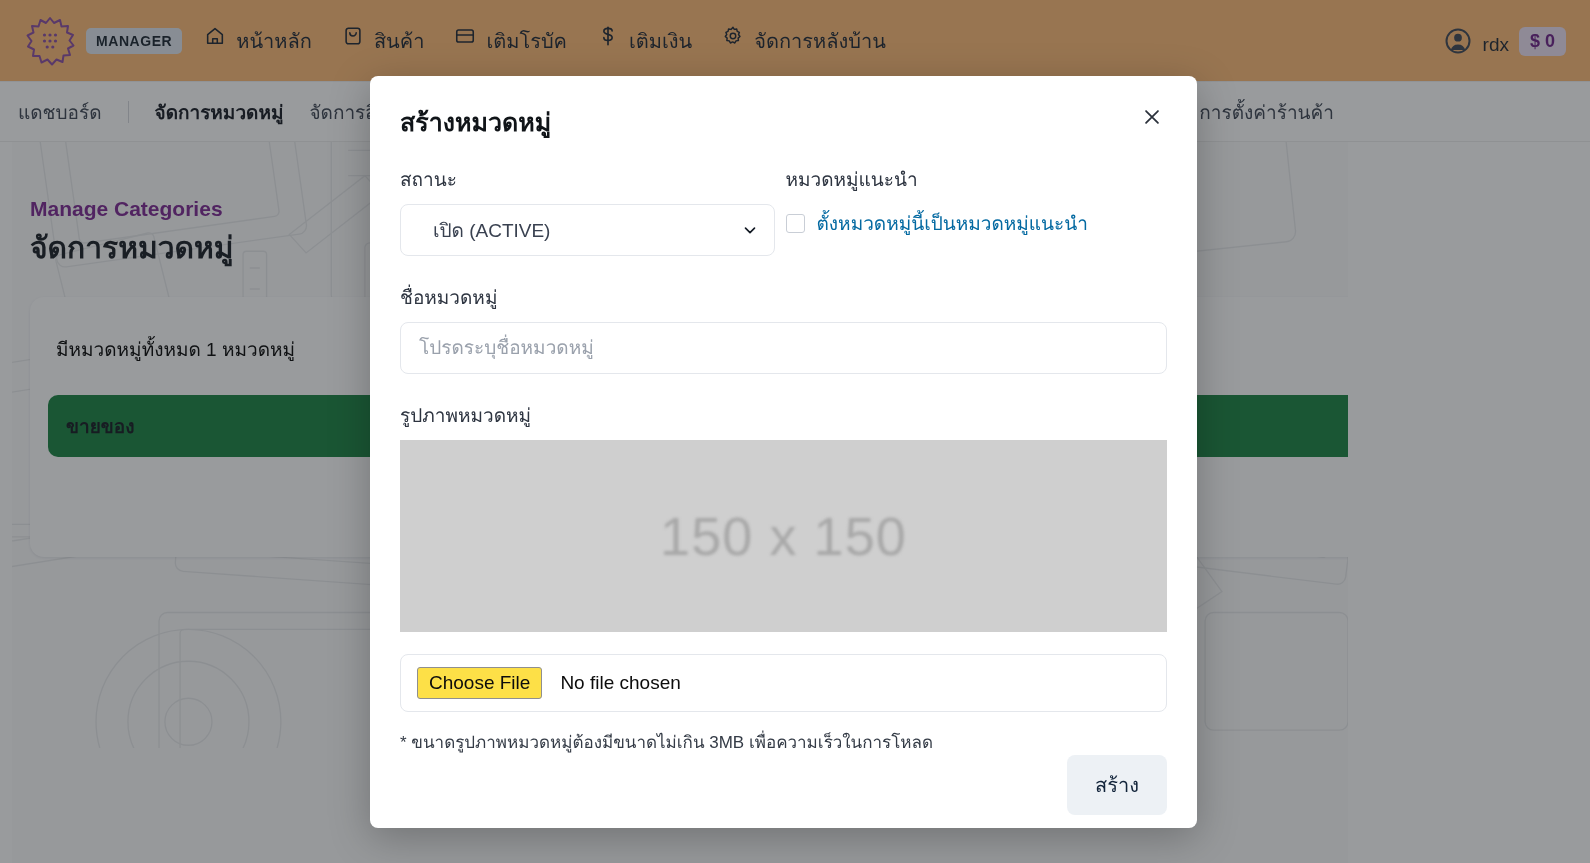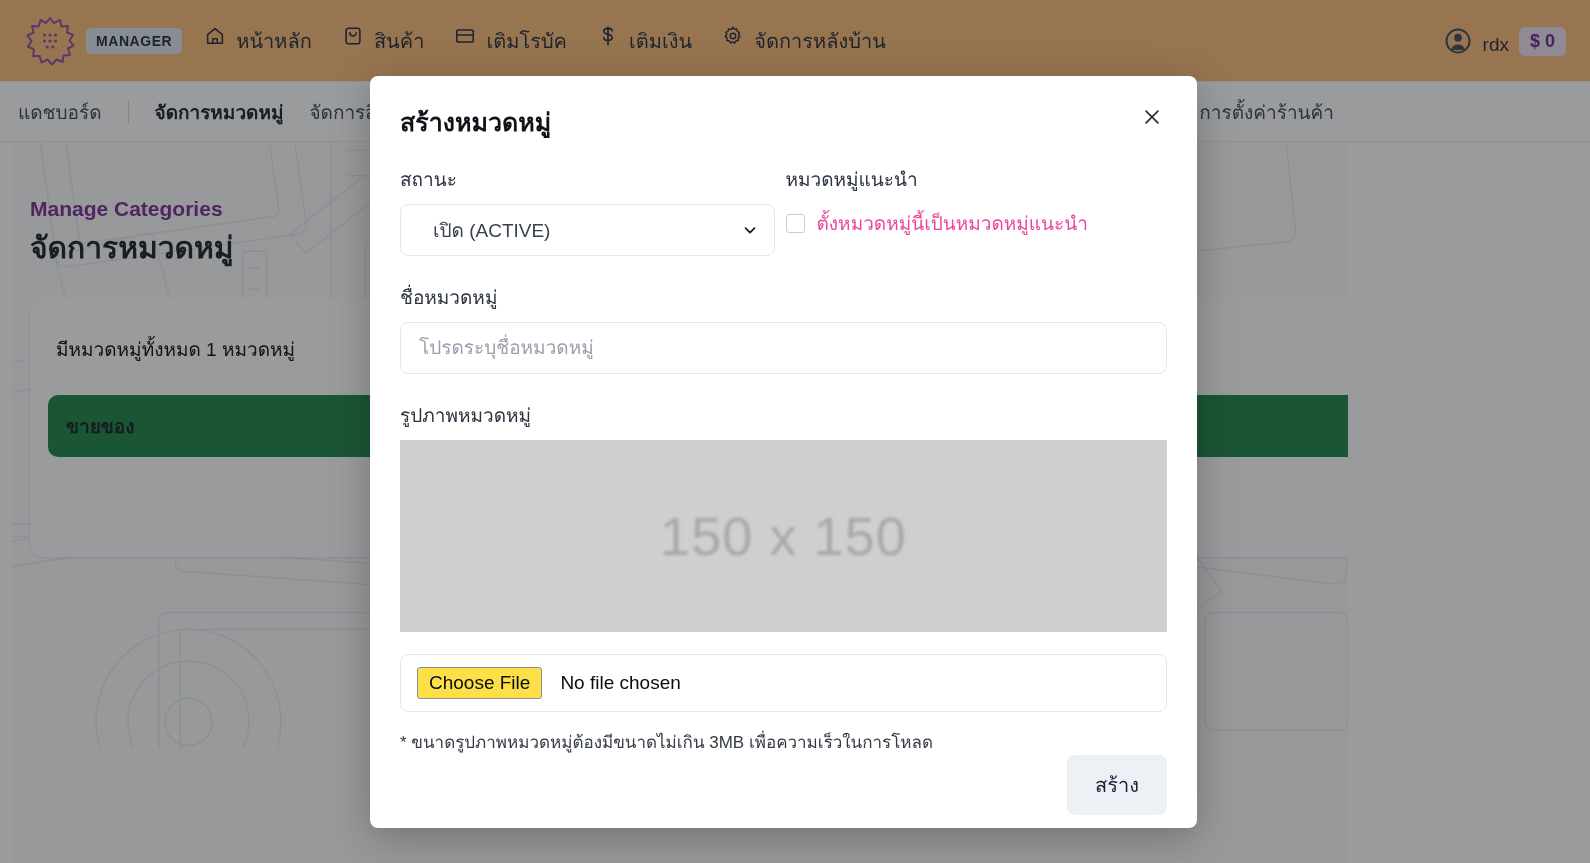--- a/index.html
+++ b/index.html
@@ -131,21 +131,21 @@
   }
   .chev {
     position: absolute; right: 16px; top: 50%; transform: translateY(-50%);
     width: 18px; height: 18px; color: #131a24; pointer-events: none;
   }
   .chk-row { display: flex; align-items: center; gap: 12px; margin-top: 14px; }
   .chk-box {
     width: 19px; height: 19px; border: 1px solid #c9ced6; border-radius: 3px;
     background: #fff; cursor: pointer; flex: none;
   }
-  .chk-label { font-size: 19px; color: #ec4899; cursor: pointer; }
+  .chk-label { font-size: 19px; color: #0369a1; cursor: pointer; }
 
   .field-block { margin-top: 26px; }
   .text-input {
     width: 767px; height: 52px; border: 1px solid #e4e7ec; border-radius: 8px;
     padding: 0 18px; font-size: 19px; color: #111722;
     font-family: "Liberation Sans", "DejaVu Sans", sans-serif;
     background: #fff; outline: none;
   }
   .text-input::placeholder { color: #9aa1ac; }
 

